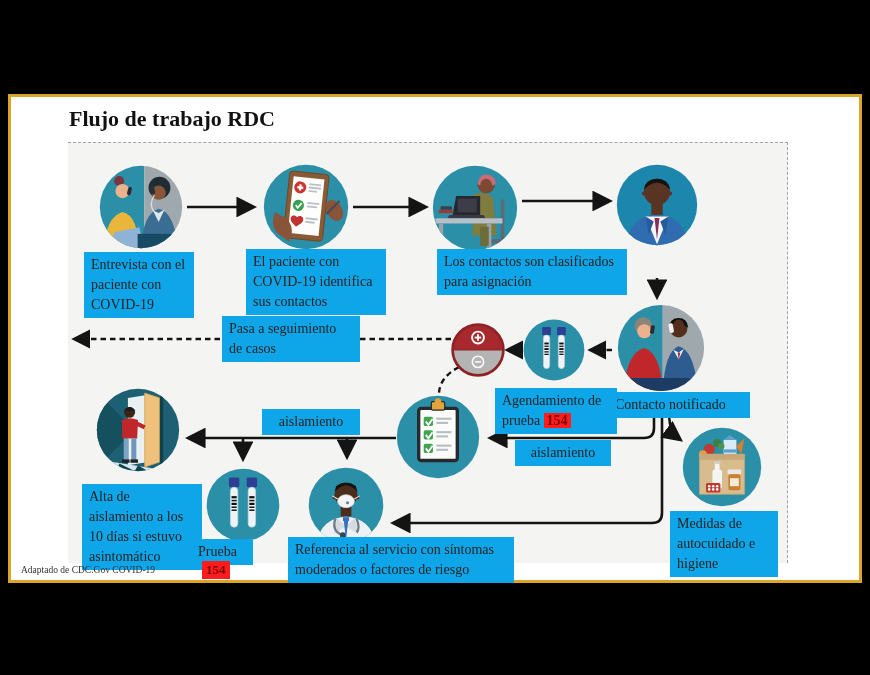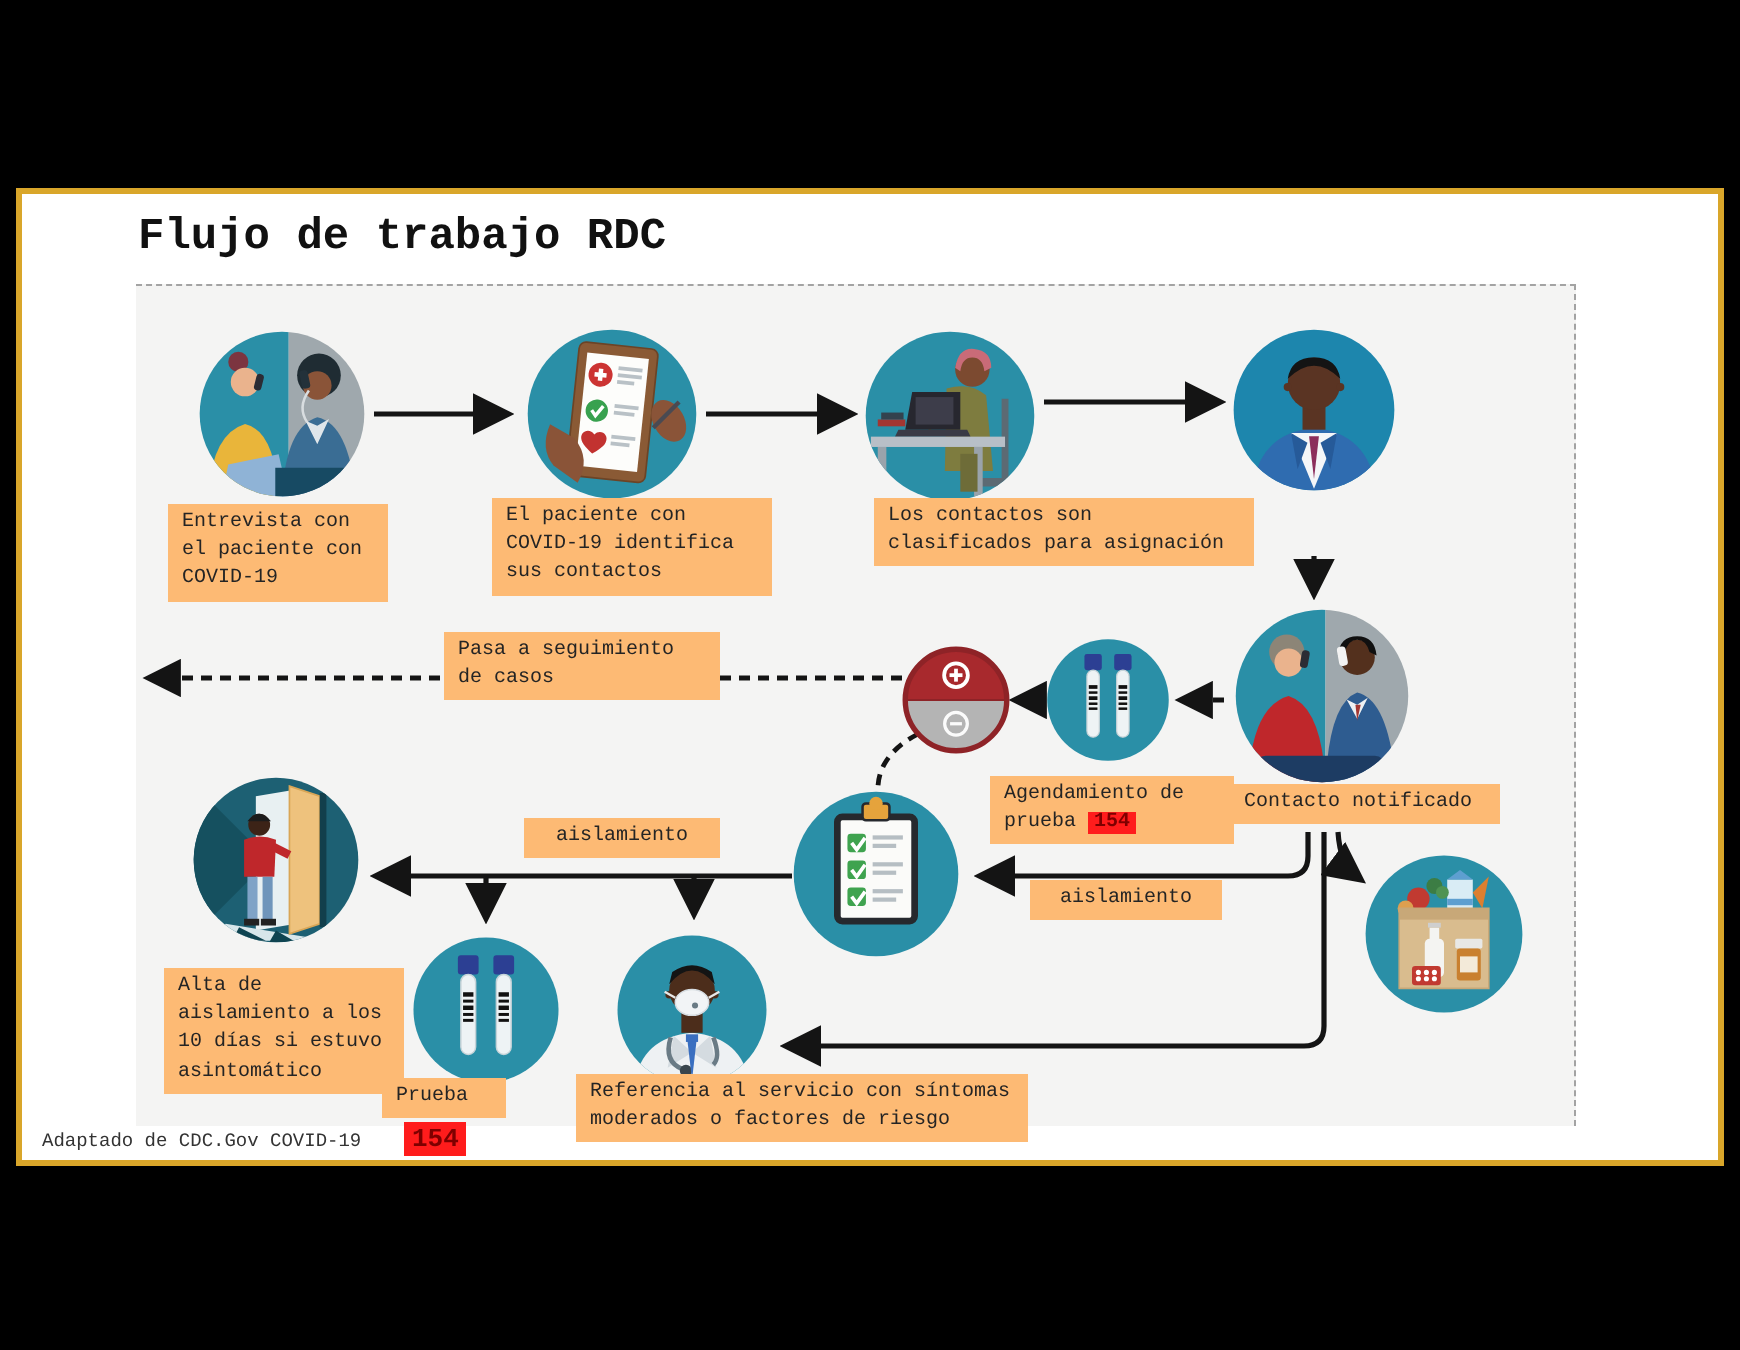--- a/index.html
+++ b/index.html
@@ -1,25 +1,25 @@
 <!DOCTYPE html>
 <html><head>
 <meta charset="utf-8">
 <style>
   html,body{margin:0;padding:0;background:#000;}
   .stage{position:relative;width:870px;height:675px;background:#000;overflow:hidden;
-         font-family:Liberation Mono, monospace;}
+         font-family:Liberation Serif, serif;}
   .slide{position:absolute;left:8px;top:94px;width:848px;height:483px;background:#ffffff;
          border:3px solid #d9a62a;}
   .title{position:absolute;left:58px;top:9px;font-size:22px;font-weight:bold;color:#111;}
   .panel{position:absolute;left:57px;top:45px;width:719px;height:420px;background:#f4f4f3;
          border-top:1px dashed #a3a3a3;border-right:1px dashed #a3a3a3;}
   .connectors{position:absolute;left:0;top:0;z-index:2;}
   .node{position:absolute;z-index:3;line-height:0;}
-  .label{position:absolute;z-index:4;background:#fdba74;color:#242424;font-size:10px;
+  .label{position:absolute;z-index:4;background:#0ea5e9;color:#242424;font-size:14px;
          line-height:1.42;padding:3px 7px;box-sizing:border-box;}
   .label.center{text-align:center;}
   .badge{background:#ff1c1c;color:#7e0000;font-weight:bold;padding:0 3px;}
   .badge-block{position:absolute;z-index:5;background:#ff1c1c;color:#7e0000;font-weight:bold;
          font-size:13px;padding:1px 4px;}
   .footnote{position:absolute;left:10px;top:468px;z-index:5;font-size:9.5px;color:#333;}
   svg{display:block;}
 </style>
 </head>
 <body>
@@ -372,21 +372,21 @@
 
     <div class="label" style="left:73px;top:155px;width:110px;">
       <span>Entrevista con el paciente con COVID-19</span>
     </div>
     <div class="label" style="left:235px;top:152px;width:140px;">
       <span>El paciente con COVID-19 identifica sus contactos</span>
     </div>
     <div class="label" style="left:410px;top:152px;width:190px;margin-left:16px;">
       <span>Los contactos son clasificados para asignación</span>
     </div>
-    <div class="label" style="left:597px;top:295px;width:142px;text-align:center;">
+    <div class="label" style="left:597px;top:295px;width:142px;">
       <span>Contacto notificado</span>
     </div>
     <div class="label" style="left:211px;top:219px;width:138px;">
       <span>Pasa a seguimiento de casos</span>
     </div>
     <div class="label" style="left:484px;top:291px;width:122px;">
       <span>Agendamiento de prueba</span>
       <span class="badge">154</span>
     </div>
     <div class="label center" style="left:504px;top:343px;width:96px;">
@@ -398,16 +398,19 @@
     <div class="label" style="left:71px;top:387px;width:120px;">
       <span>Alta de aislamiento a los 10 días si estuvo asintomático</span>
     </div>
     <div class="label" style="left:180px;top:442px;width:62px;">
       <span>Prueba</span>
     </div>
     <div class="badge-block" style="left:191px;top:464px;">154</div>
     <div class="label" style="left:277px;top:440px;width:226px;">
       <span>Referencia al servicio con síntomas moderados o factores de riesgo</span>
     </div>
+    <div class="label" style="left:659px;top:414px;width:108px;">
+      <span>Medidas de autocuidado e higiene</span>
+    </div>
 
     <div class="footnote">Adaptado de CDC.Gov COVID-19</div>
   </div>
 </div>
 
 </body></html>

